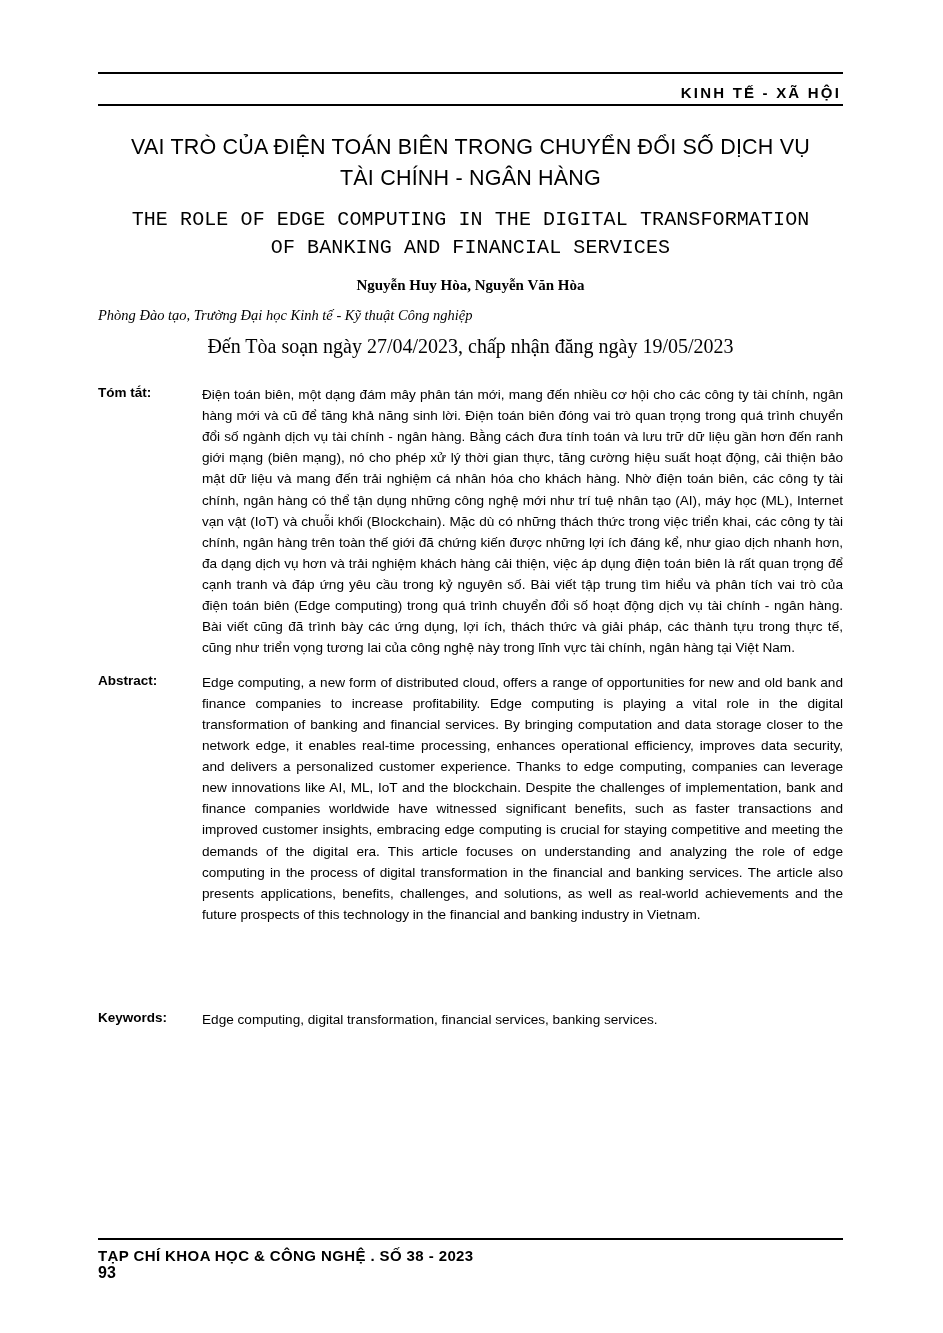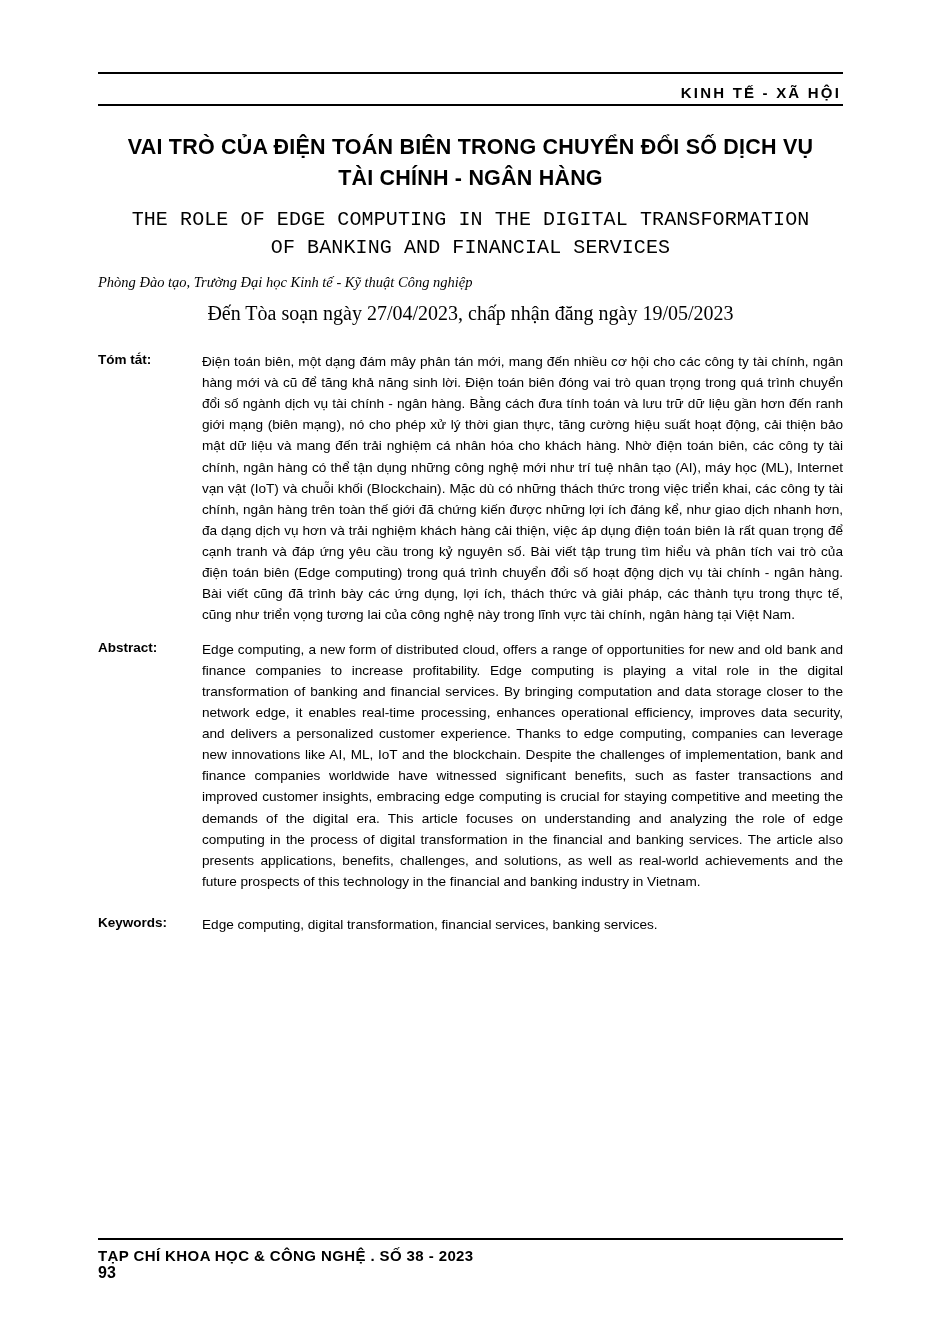--- a/index.html
+++ b/index.html
@@ -45,21 +45,21 @@
   }
   .header-rule-bottom {
     border-top: 2px solid #000;
     width: 745px;
   }
 
   
   .title-vi {
     text-align: center;
     font-family: "Liberation Sans", sans-serif;
-    font-weight: bold;
+    font-weight: normal;
     font-size: 21.5px;
     line-height: 1.42;
     margin: 26px 18px 0 18px;
     letter-spacing: 0.2px;
   }
   .title-en {
     text-align: center;
     font-family: Liberation Mono, monospace;
     font-size: 20px;
     line-height: 1.38;
@@ -103,21 +103,21 @@
   }
   .block .body {
     flex: 1 1 auto;
     font-family: "Liberation Sans", sans-serif;
     font-size: 13.6px;
     line-height: 1.55;
     text-align: justify;
   }
   .block.keywords-vi { margin-top: 40px; }
   .block.abstract-en { margin-top: 14px; }
-  .block.keywords-en { margin-top: 22px; justify-content: flex-end; }
+  .block.keywords-en { margin-top: 84px; justify-content: flex-end; }
 
   
   .footer {
     position: absolute;
     left: 98px;
     top: 1238px;
     width: 745px;
   }
   .footer-rule {
     border-top: 2px solid #000;
@@ -150,20 +150,21 @@
 
   <div class="content">
 
     <div class="header-rule-top"></div>
     <div class="header-label">KINH TẾ - XÃ HỘI</div>
     <div class="header-rule-bottom"></div>
 
     <div class="title-vi">VAI TRÒ CỦA ĐIỆN TOÁN BIÊN TRONG CHUYỂN ĐỔI SỐ DỊCH VỤ TÀI CHÍNH - NGÂN HÀNG</div>
     <div class="title-en">THE ROLE OF EDGE COMPUTING IN THE DIGITAL TRANSFORMATION  OF BANKING AND FINANCIAL SERVICES</div>
 
+    <div class="authors">Nguyễn Huy Hòa, Nguyễn Văn Hòa</div>
     <div class="affiliation">Phòng Đào tạo, Trường Đại học Kinh tế - Kỹ thuật Công nghiệp</div>
     <div class="received">Đến Tòa soạn ngày 27/04/2023, chấp nhận đăng ngày 19/05/2023</div>
 
     <div class="block abstract-vi">
       <div class="lbl">Tóm tắt:</div>
       <div class="body">Điện toán biên, một dạng đám mây phân tán mới, mang đến nhiều cơ hội cho các công ty tài chính, ngân hàng mới và cũ để tăng khả năng sinh lời. Điện toán biên đóng vai trò quan trọng trong quá trình chuyển đổi số ngành dịch vụ tài chính - ngân hàng. Bằng cách đưa tính toán và lưu trữ dữ liệu gần hơn đến ranh giới mạng (biên mạng), nó cho phép xử lý thời gian thực, tăng cường hiệu suất hoạt động, cải thiện bảo mật dữ liệu và mang đến trải nghiệm cá nhân hóa cho khách hàng. Nhờ điện toán biên, các công ty tài chính, ngân hàng có thể tận dụng những công nghệ mới như trí tuệ nhân tạo (AI), máy học (ML), Internet vạn vật (IoT) và chuỗi khối (Blockchain). Mặc dù có những thách thức trong việc triển khai, các công ty tài chính, ngân hàng trên toàn thế giới đã chứng kiến được những lợi ích đáng kể, như giao dịch nhanh hơn, đa dạng dịch vụ hơn và trải nghiệm khách hàng cải thiện, việc áp dụng điện toán biên là rất quan trọng để cạnh tranh và đáp ứng yêu cầu trong kỷ nguyên số. Bài viết tập trung tìm hiểu và phân tích vai trò của điện toán biên (Edge computing) trong quá trình chuyển đổi số hoạt động dịch vụ tài chính - ngân hàng. Bài viết cũng đã trình bày các ứng dụng, lợi ích, thách thức và giải pháp, các thành tựu trong thực tế, cũng như triển vọng tương lai của công nghệ này trong lĩnh vực tài chính, ngân hàng tại Việt Nam.</div>
     </div>
 
 
     <div class="block abstract-en">

